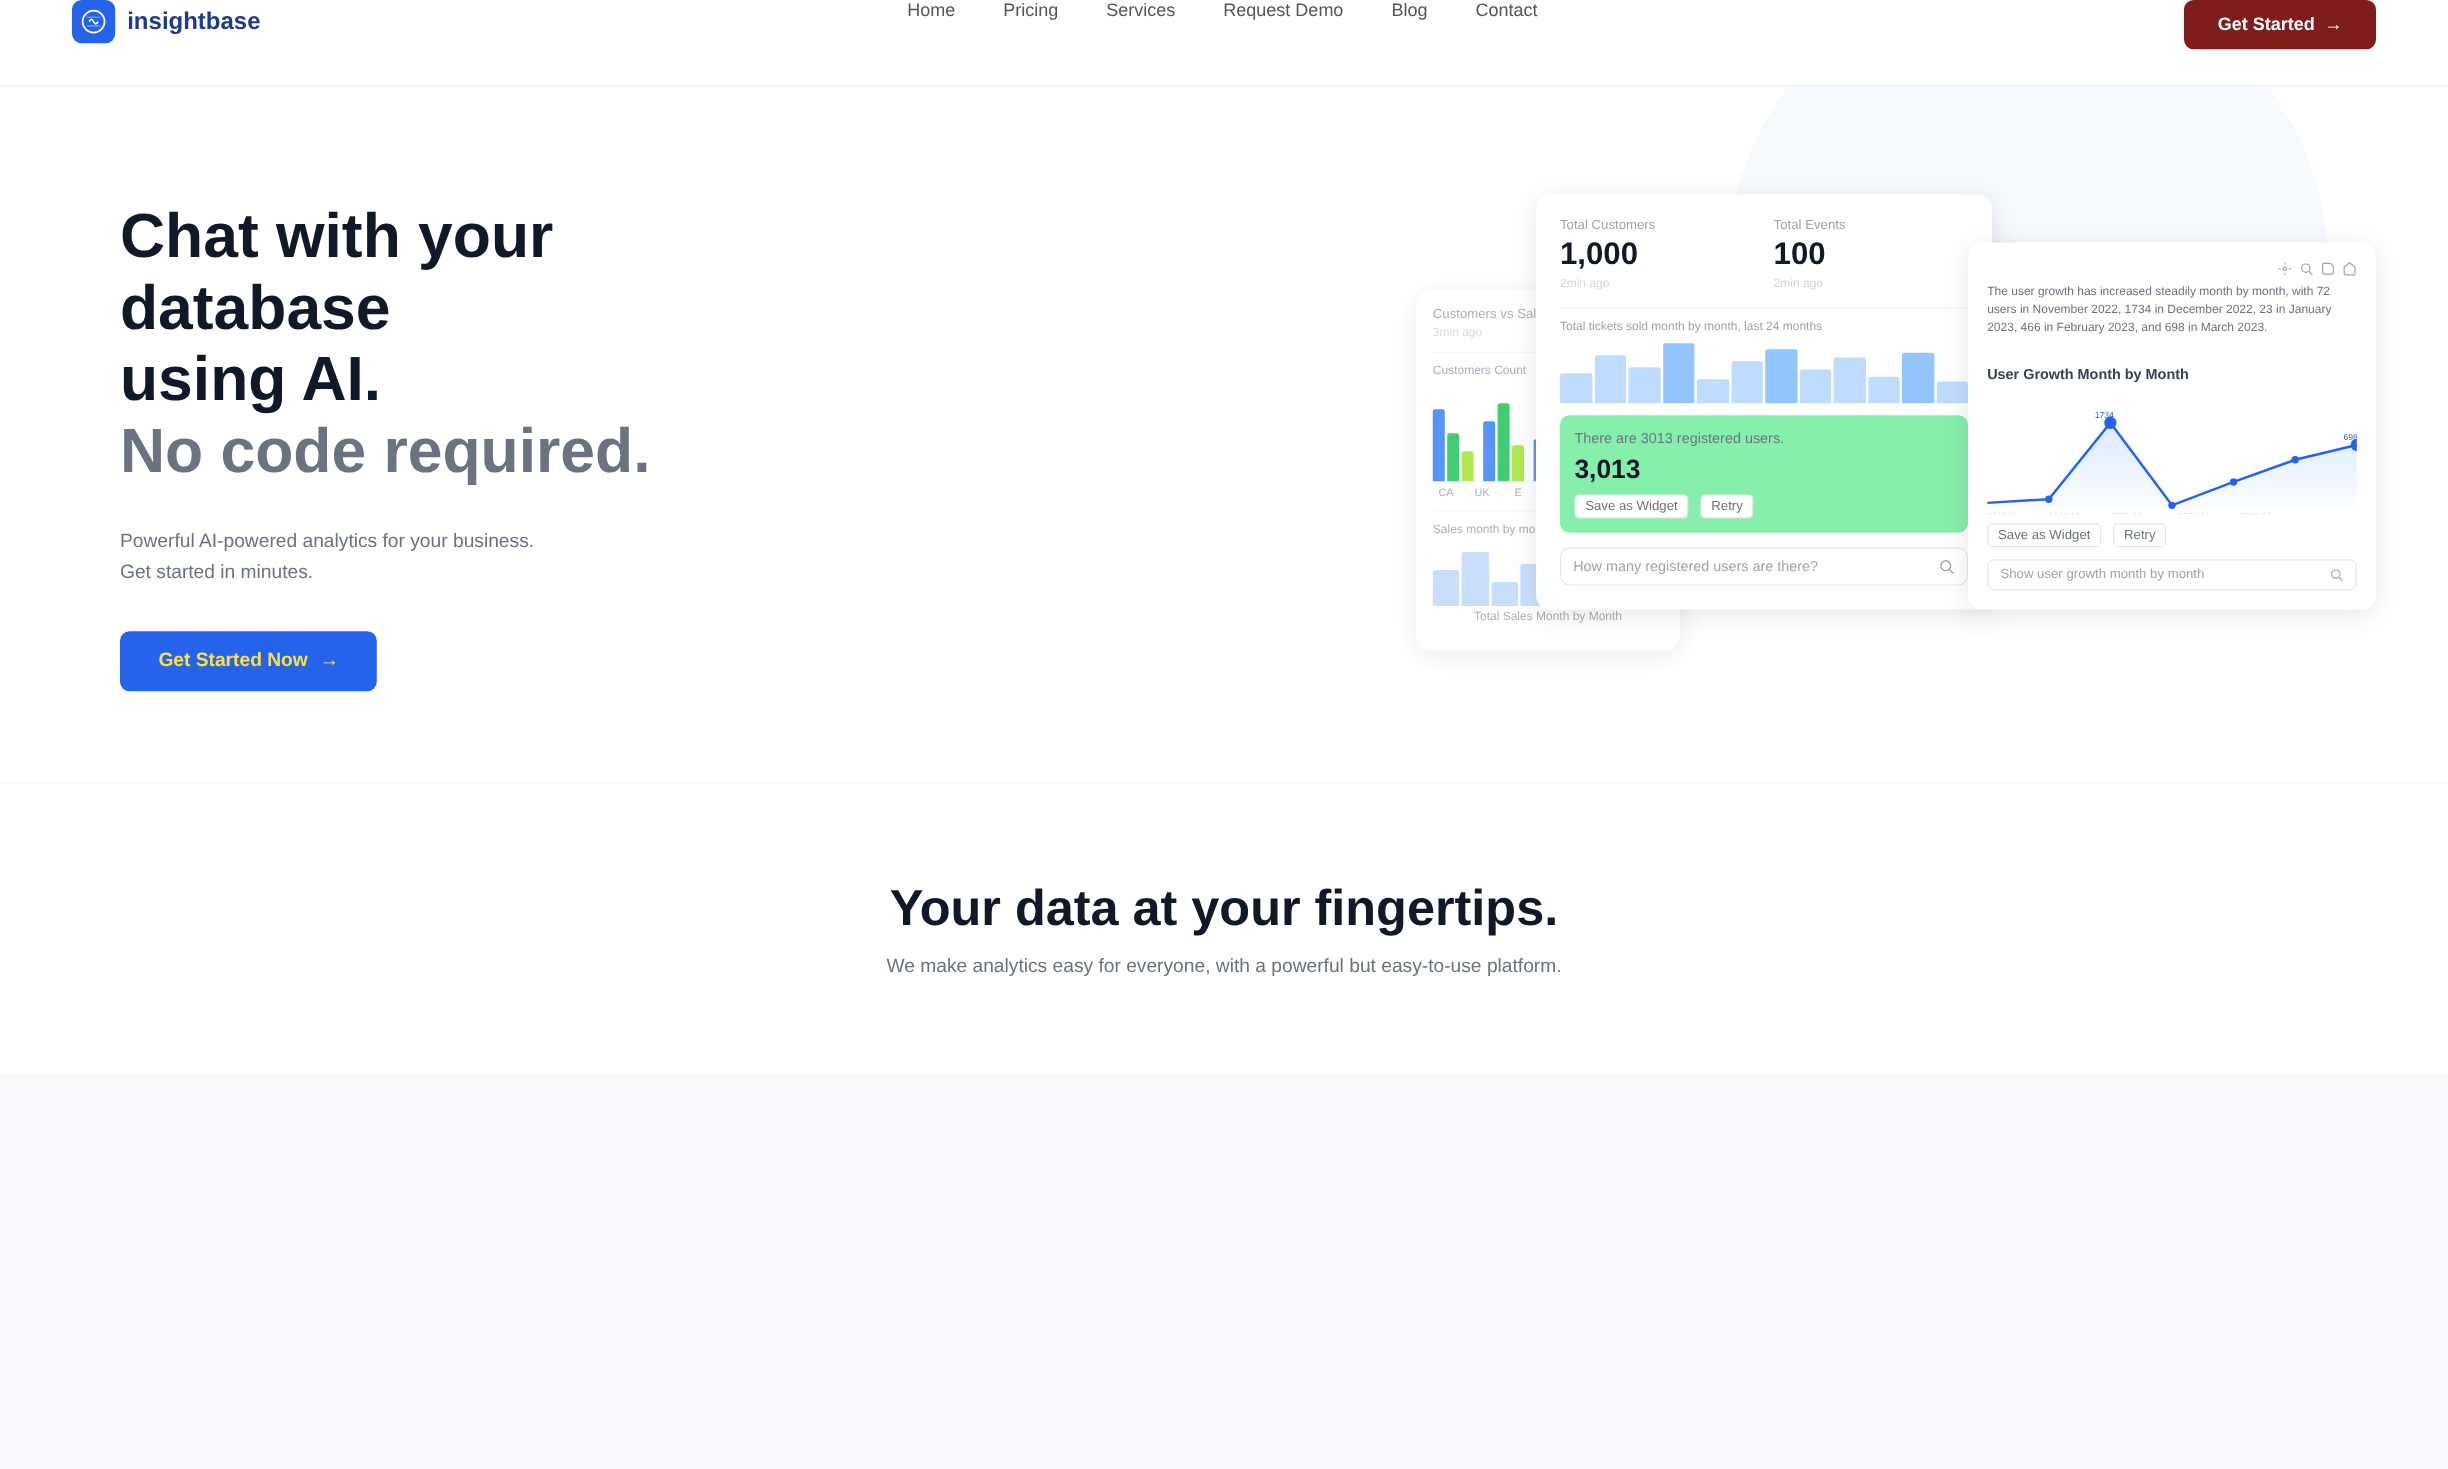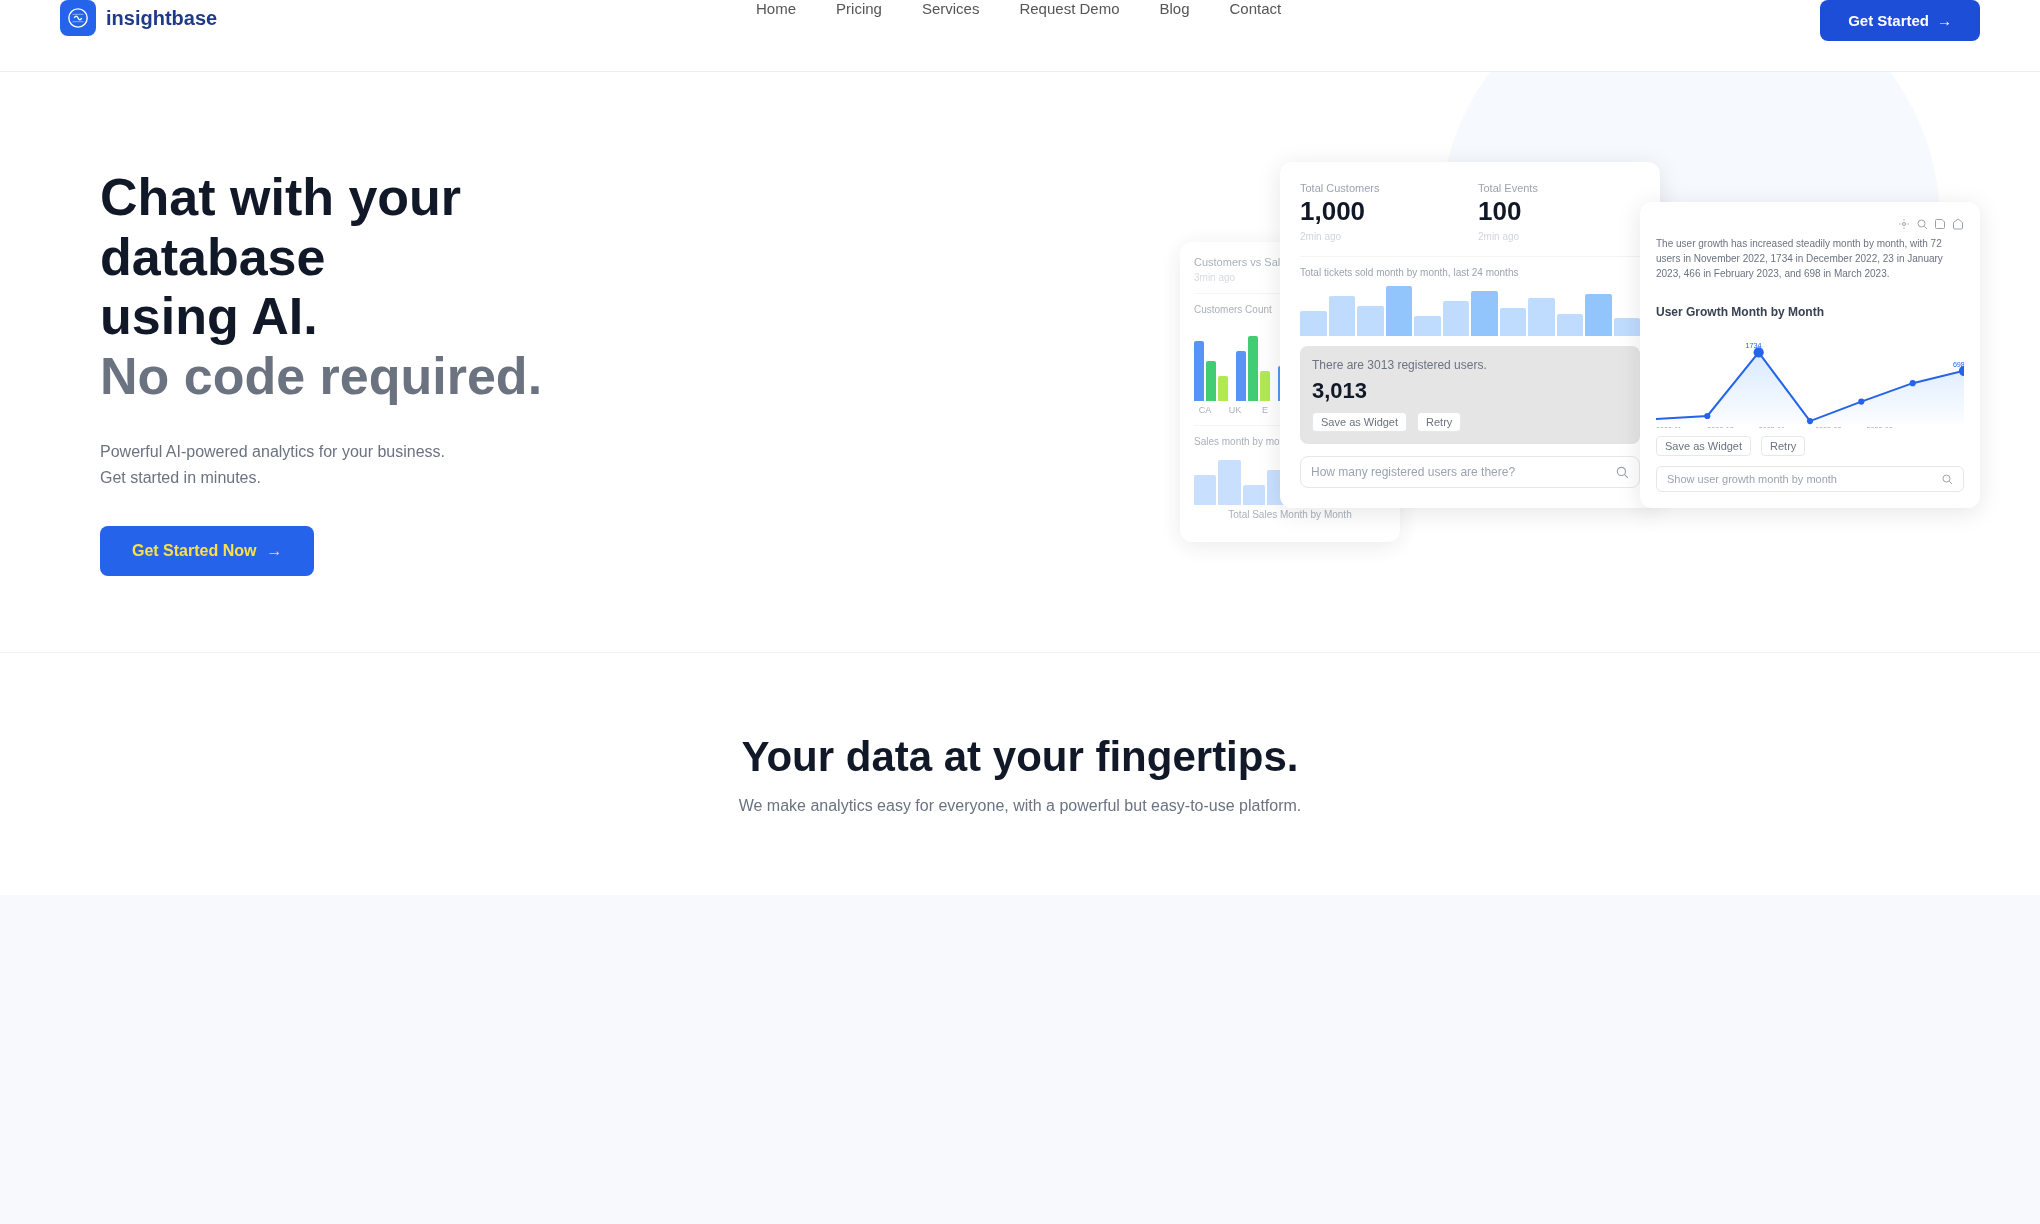--- a/index.html
+++ b/index.html
@@ -15,21 +15,21 @@
     .logo-icon {
       width: 36px; height: 36px;
       background: #2563eb; border-radius: 8px;
       display: flex; align-items: center; justify-content: center;
     }
     .logo-icon svg { width: 22px; height: 22px; }
     .logo-text { font-size: 20px; font-weight: 700; color: #1e3a8a; }
     .nav-links { display: flex; gap: 40px; list-style: none; }
     .nav-links a { text-decoration: none; color: #555; font-size: 15px; }
     .btn-get-started {
-      background: #1d4ed8; color: #fff; border: none;
+      background: #7f1d1d; color: #fff; border: none;
       padding: 12px 28px; border-radius: 8px; font-size: 15px; font-weight: 600;
       cursor: pointer; display: flex; align-items: center; gap: 8px;
     }
 
     
     .hero {
       display: flex; align-items: center; justify-content: space-between;
       padding: 80px 60px 60px 100px; min-height: 580px; background: #fff;
       position: relative; overflow: hidden;
     }
@@ -70,21 +70,21 @@
     .metrics-row { display: flex; gap: 16px; margin-bottom: 14px; }
     .metric-box { flex: 1; }
     .metric-label { font-size: 11px; color: #9ca3af; font-weight: 500; }
     .metric-value { font-size: 26px; font-weight: 700; color: #111827; margin-top: 2px; }
     .metric-time { font-size: 10px; color: #d1d5db; margin-top: 4px; }
     .divider { height: 1px; background: #f3f4f6; margin: 10px 0; }
     .chart-label { font-size: 10px; color: #9ca3af; margin-bottom: 8px; }
     .mini-chart { height: 50px; display: flex; align-items: flex-end; gap: 2px; }
     .bar { background: #bfdbfe; border-radius: 2px 2px 0 0; flex: 1; }
 
-    .query-box { background: #e5e5e5; border-radius: 8px; padding: 12px; margin-top: 10px; }
+    .query-box { background: #86efac; border-radius: 8px; padding: 12px; margin-top: 10px; }
     .query-text { font-size: 12px; color: #6b7280; margin-bottom: 6px; }
     .query-result { font-size: 22px; font-weight: 700; color: #111827; }
     .query-actions { display: flex; gap: 10px; margin-top: 8px; }
     .qbtn { font-size: 11px; color: #6b7280; background: #fff; border: 1px solid #e5e7eb; border-radius: 4px; padding: 3px 8px; cursor: pointer; display: flex; align-items: center; gap: 4px; }
 
     .input-bar { display: flex; align-items: center; justify-content: space-between; margin-top: 12px; padding: 8px 10px; border: 1px solid #e5e7eb; border-radius: 8px; }
     .input-bar span { font-size: 12px; color: #9ca3af; }
 
     
     .overlay-desc { font-size: 10px; color: #6b7280; line-height: 1.5; margin-bottom: 24px; }

